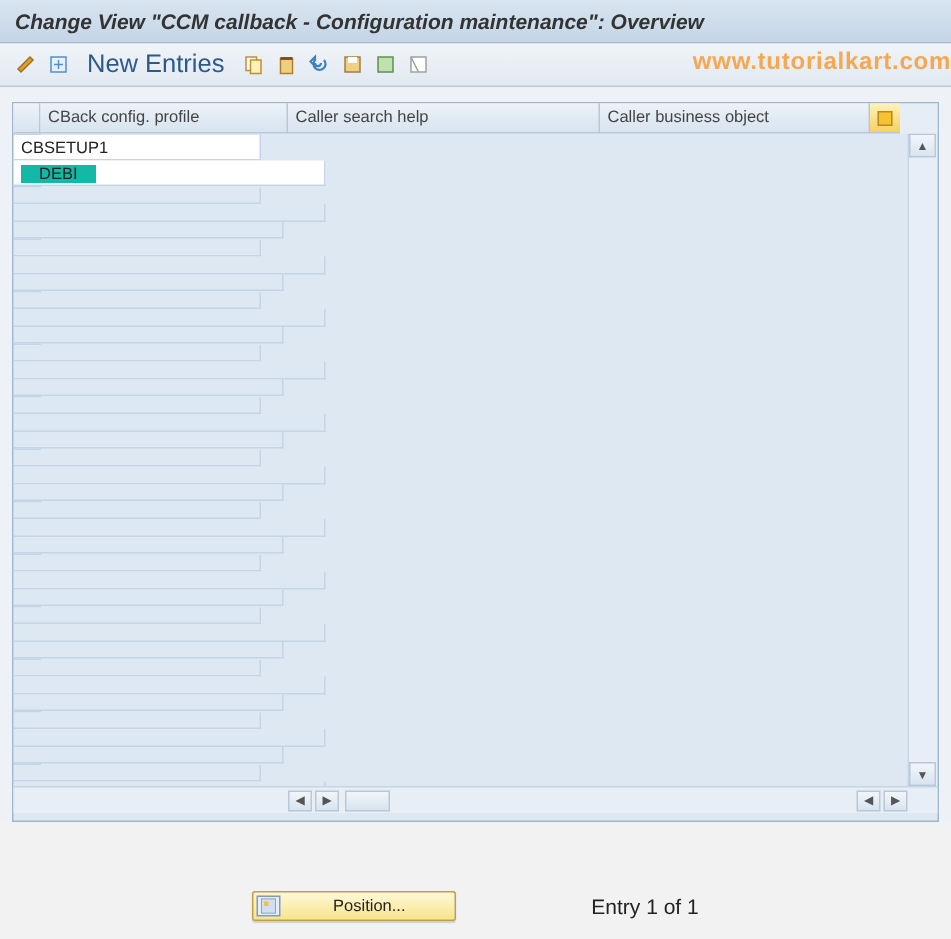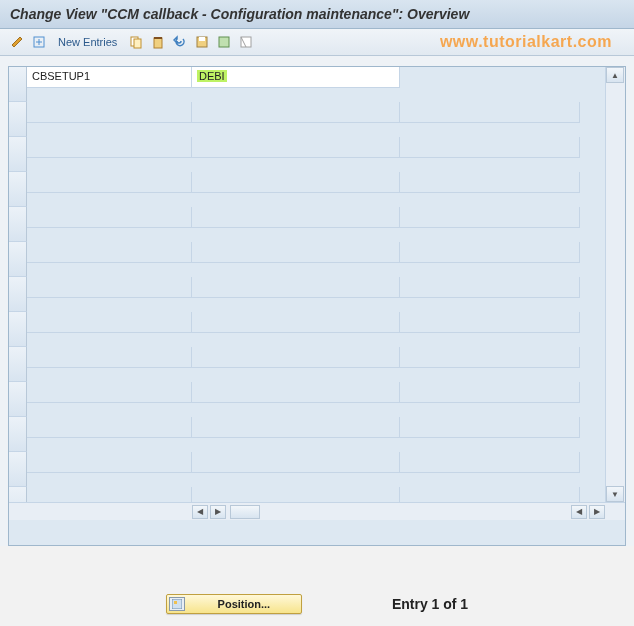--- a/index.html
+++ b/index.html
@@ -37,28 +37,28 @@
       height: 18px;
       display: inline-flex;
       align-items: center;
       justify-content: center;
       cursor: pointer;
       border: 1px solid transparent;
       border-radius: 2px;
     }
     .tb-link {
       color: #2c5a8c;
-      font-size: 11px;
+      font-size: 17px;
       padding: 0 6px;
       cursor: pointer;
       text-decoration: none;
     }
     .watermark {
       position: absolute;
-      right: 22px;
+      right: 0;
       top: 4px;
       color: #f7a040;
       font-size: 16px;
       font-weight: bold;
       letter-spacing: 0.5px;
       opacity: 0.9;
       pointer-events: none;
     }
     .content-wrap {
       padding: 10px 8px 0 8px;
@@ -113,20 +113,21 @@
       border: 1px solid #b88a20;
     }
     .table-body {
       position: relative;
       height: 435px;
       overflow: hidden;
     }
     .tr {
       display: flex;
       height: 35px;
+      flex-direction: column;
     }
     .rowsel {
       width: 18px;
       flex-shrink: 0;
       background: linear-gradient(#ecf2f8, #d8e4f0);
       border-right: 1px solid #b8c8d8;
       border-bottom: 1px solid #c5d5e6;
       cursor: pointer;
     }
     .td {
@@ -135,22 +136,22 @@
       border-right: 1px solid #c5d5e6;
       border-bottom: 1px solid #c5d5e6;
       font-size: 11px;
       color: #222;
       white-space: nowrap;
       overflow: hidden;
     }
     .td.filled { background: #fff; }
     .td.empty { background: #dde8f2; }
     .td .sel-text {
-      background: #bef264;
-      padding: 0 2px;
+      background: #14b8a6;
+      padding: 0 12px;
     }
     .vscroll {
       width: 20px;
       flex-shrink: 0;
       background: #e8eef5;
       border-left: 1px solid #c5d5e6;
       position: relative;
     }
     .vscroll .sbtn {
       width: 18px; height: 16px;
@@ -192,21 +193,20 @@
     .footer-bar {
       position: absolute;
       bottom: 12px;
       left: 0;
       width: 100%;
       display: flex;
       align-items: center;
       justify-content: center;
       gap: 90px;
       padding: 0 20px;
-      font-weight: bold;
     }
     .position-btn {
       display: flex;
       align-items: center;
       background: linear-gradient(#fff8d8, #f7e48c);
       border: 1px solid #c0a040;
       border-radius: 2px;
       padding: 2px 2px;
       cursor: pointer;
       box-shadow: 0 1px 1px rgba(0,0,0,0.15);
@@ -279,20 +279,29 @@
     <svg width="14" height="14" viewBox="0 0 14 14">
         <rect x="2" y="2" width="10" height="10" fill="#fff" stroke="#a0a0a0"></rect>
         <path d="M2 2 L7 12" stroke="#a0a0a0"></path>
       </svg>
   </span>
   <div class="watermark">www.tutorialkart.com</div>
 </div>
 
 <div class="content-wrap">
   <div class="table-container">
+    <div class="table-head">
+      <div class="rowsel-head"></div>
+      <div class="th col1">CBack config. profile</div>
+      <div class="th col2">Caller search help</div>
+      <div class="th col3">Caller business object</div>
+      <div class="th-config">
+          <div class="th-config-inner"></div>
+        </div>
+    </div>
     <div class="table-body" style="display:flex;">
       <div style="flex:1">
         <div class="tr">
           <div class="rowsel"></div>
           <div class="td col1 filled">CBSETUP1</div>
           <div class="td col2 filled"><span class="sel-text">DEBI</span></div>
         </div>
 
         <div class="tr">
             <div class="rowsel"></div>

